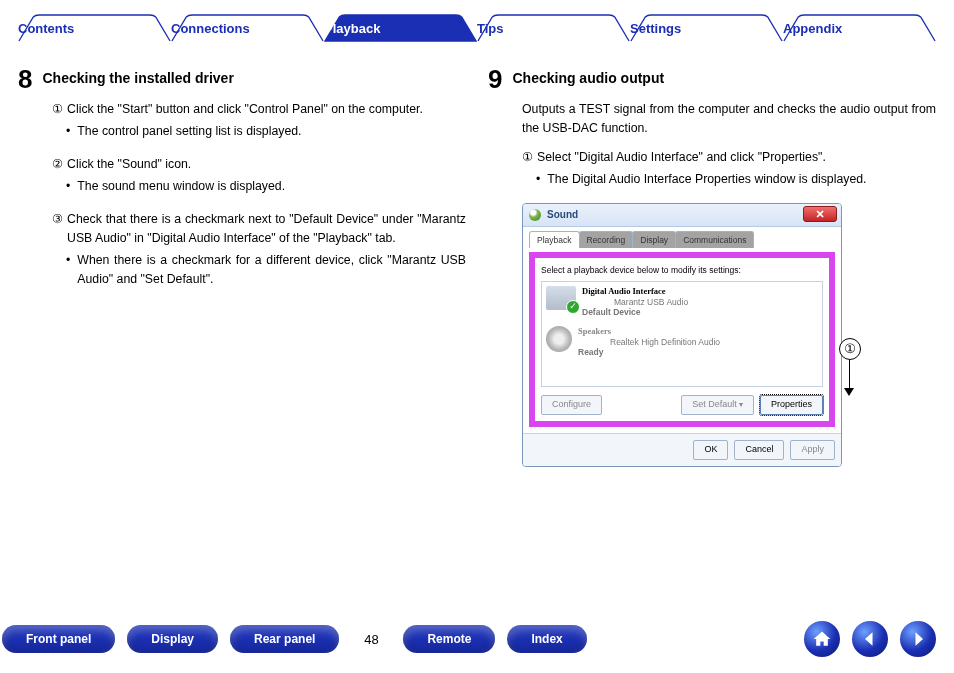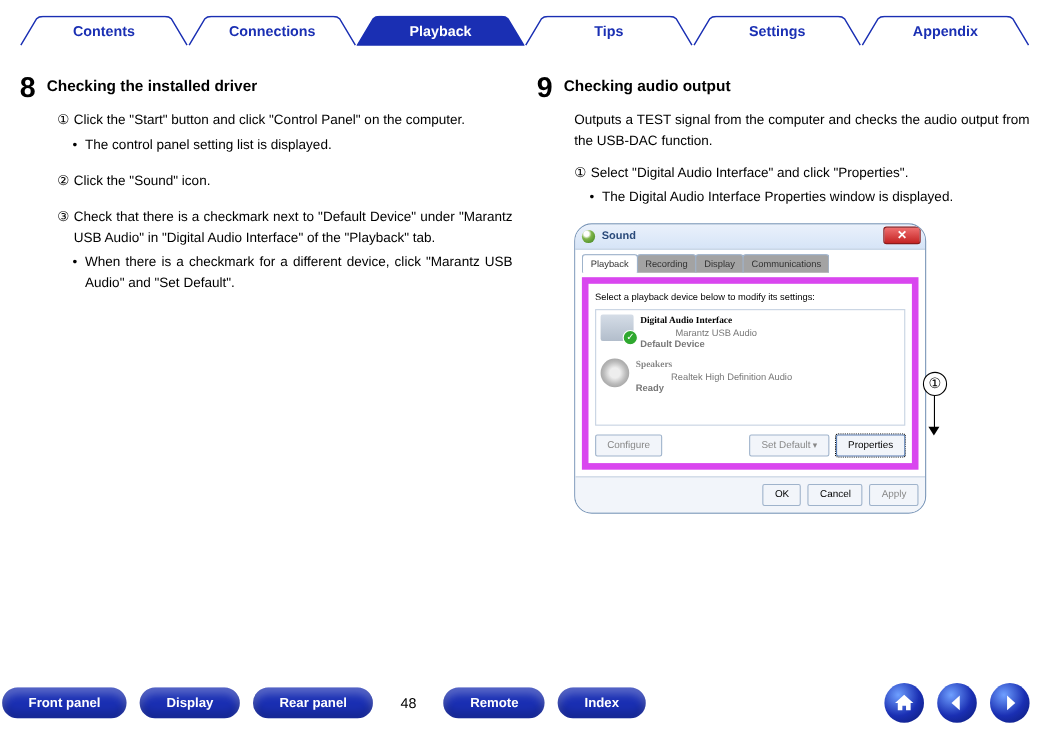--- a/index.html
+++ b/index.html
@@ -5,21 +5,21 @@
   * { box-sizing: border-box; margin: 0; padding: 0; }
   html, body { width: 954px; height: 673px; font-family: Arial, Helvetica, sans-serif; background: #fff; color: #000; }
   body { position: relative; padding: 0 18px; }
 
   
   .tabs { display: flex; gap: 0; margin-top: 14px; }
   .tab {
     position: relative;
     flex: 1;
     height: 28px;
-    display: flex; align-items: center; justify-content: center;
+    display: flex; align-items: center; 
     font-size: 13px; font-weight: bold; color: #1a2fb3;
     cursor: pointer;
   }
   
   .tab svg { position: absolute; inset: 0; width: 100%; height: 100%; pointer-events:none; }
   .tab .tab-shape { fill: none; stroke: #1a2fb3; stroke-width: 1.4; }
   .tab.active .tab-shape { fill: #1a2fb3; stroke: #1a2fb3; }
   .tab.active { color: #fff; }
   .tab-label { position: relative; z-index: 1; }
 
@@ -34,21 +34,21 @@
   .sub { margin-bottom: 14px; }
   .sub-line { display: flex; gap: 4px; text-align: justify; }
   .circled { font-family: "Arial", sans-serif; }
   .sub-bullet { margin-left: 14px; margin-top: 3px; display: flex; gap: 3px; }
   .sub-bullet .dot::before { content: "•"; margin-right: 4px; }
   .justify { text-align: justify; }
 
   
   .dialog-wrap { margin: 12px 0 0 34px; position: relative; width: 335px; }
   .win {
-    width: 320px; border: 1px solid #7a96b8; border-radius: 16px; overflow: hidden;
+    width: 320px; border: 1px solid #7a96b8; border-radius: 4px; overflow: hidden;
     font-size: 10px; background: #f5f8fc;
   }
   .win-title {
     display: flex; align-items: center; gap: 6px; padding: 3px 6px;
     background: linear-gradient(#eaf1fb,#d6e4f7);
     border-bottom: 1px solid #b7c9de;
     position: relative;
   }
   .win-title .win-icon {
     width: 12px; height: 12px; border-radius: 50%;
@@ -204,20 +204,24 @@
         <div class="sub-bullet">
             <span class="dot"></span>
             <span>The control panel setting list is displayed.</span>
           </div>
       </div>
       <div class="sub">
         <div class="sub-line">
           <span class="circled">②</span>
           <span>Click the "Sound" icon.</span>
         </div>
+        <div class="sub-bullet">
+            <span class="dot"></span>
+            <span>The sound menu window is displayed.</span>
+          </div>
       </div>
       <div class="sub">
         <div class="sub-line justify">
           <span class="circled">③</span>
           <span class="justify" style="flex:1">Check that there is a checkmark next to "Default Device" under "Marantz USB Audio" in "Digital Audio Interface" of the "Playback" tab.</span>
         </div>
         <div class="sub-bullet">
             <span class="dot"></span>
             <span class="justify" style="flex:1">When there is a checkmark for a different device, click "Marantz USB Audio" and "Set Default".</span>
           </div>

